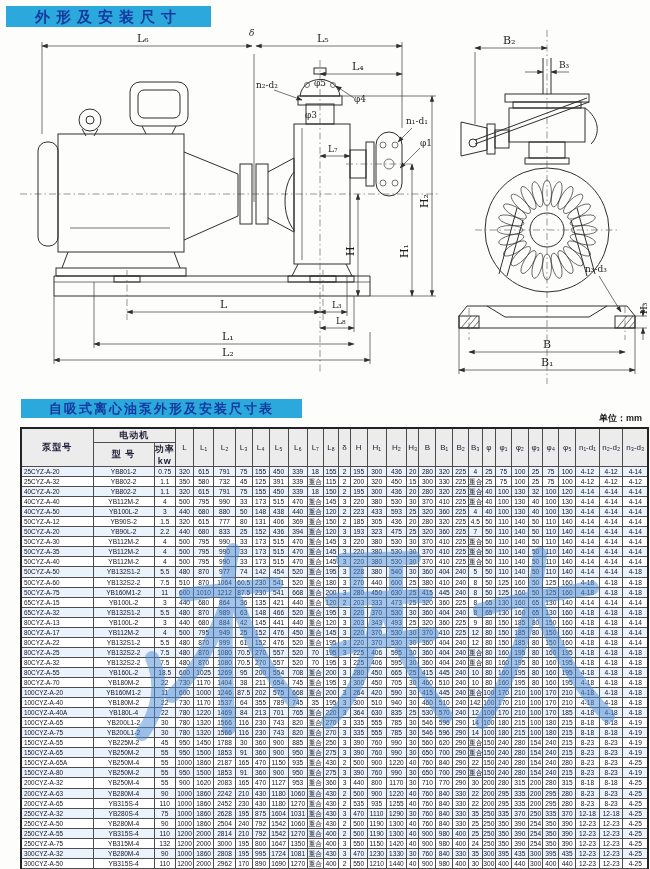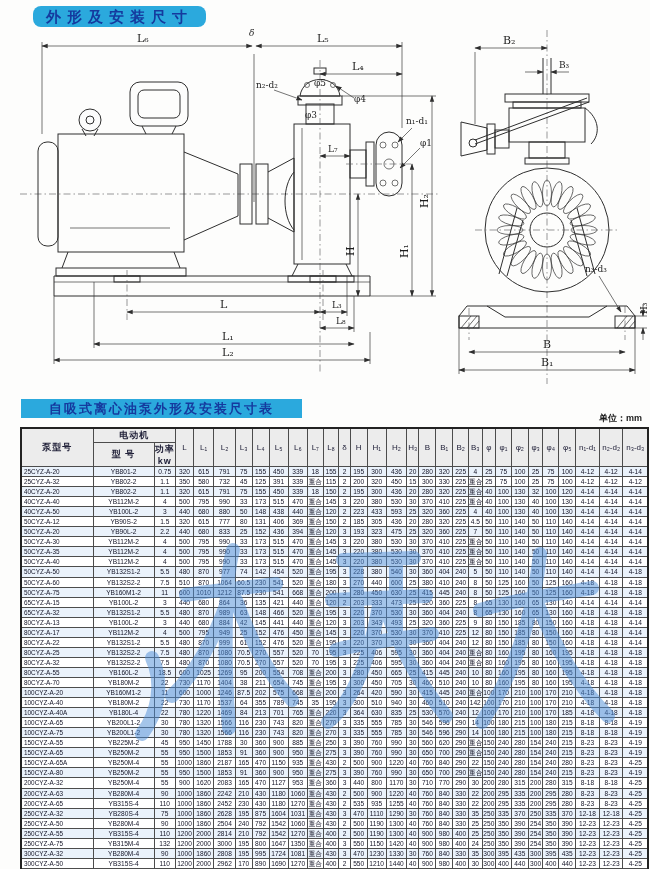--- a/index.html
+++ b/index.html
@@ -1,19 +1,19 @@
 <!DOCTYPE html>
 <html><head>
 <meta charset="utf-8">
 <style>
   html,body{margin:0;padding:0;width:650px;height:869px;background:#fdfdfc;overflow:hidden;
     font-family:"Liberation Sans","DejaVu Sans",sans-serif;position:relative;}
   .abs{position:absolute;}
   .banner{position:absolute;background:#2ba9dd;color:#153a9e;font-weight:bold;white-space:nowrap;}
-  #title-bar{left:33px;top:6px;font-size:15px;line-height:21px;padding:0 13px;letter-spacing:6px;border-radius:8px;}
+  #title-bar{left:6px;top:6px;font-size:15px;line-height:21px;padding:0 29px;letter-spacing:6px;}
   #table-title-bar{left:21px;top:399px;font-size:13px;line-height:19px;padding:0 28px;letter-spacing:2px;}
   #unit-label{right:8px;top:412px;font-size:9px;color:#1a1a1a;font-weight:bold;}
   svg{display:block;}
   svg .ln{stroke:#2e2e2e;stroke-width:1;fill:none;}
   svg .thin{stroke:#3a3a3a;stroke-width:.7;fill:none;}
   svg .dim{stroke:#3a3a3a;stroke-width:.7;fill:none;}
   svg .cl{stroke:#555;stroke-width:.6;fill:none;stroke-dasharray:7 3 1.5 3;}
   svg text{fill:#1d1d1d;font-family:"DejaVu Serif","Liberation Serif",serif;font-size:11px;}
   svg text.sm{font-size:9px;}
   svg .hatch{stroke:#2e2e2e;stroke-width:.7;}

